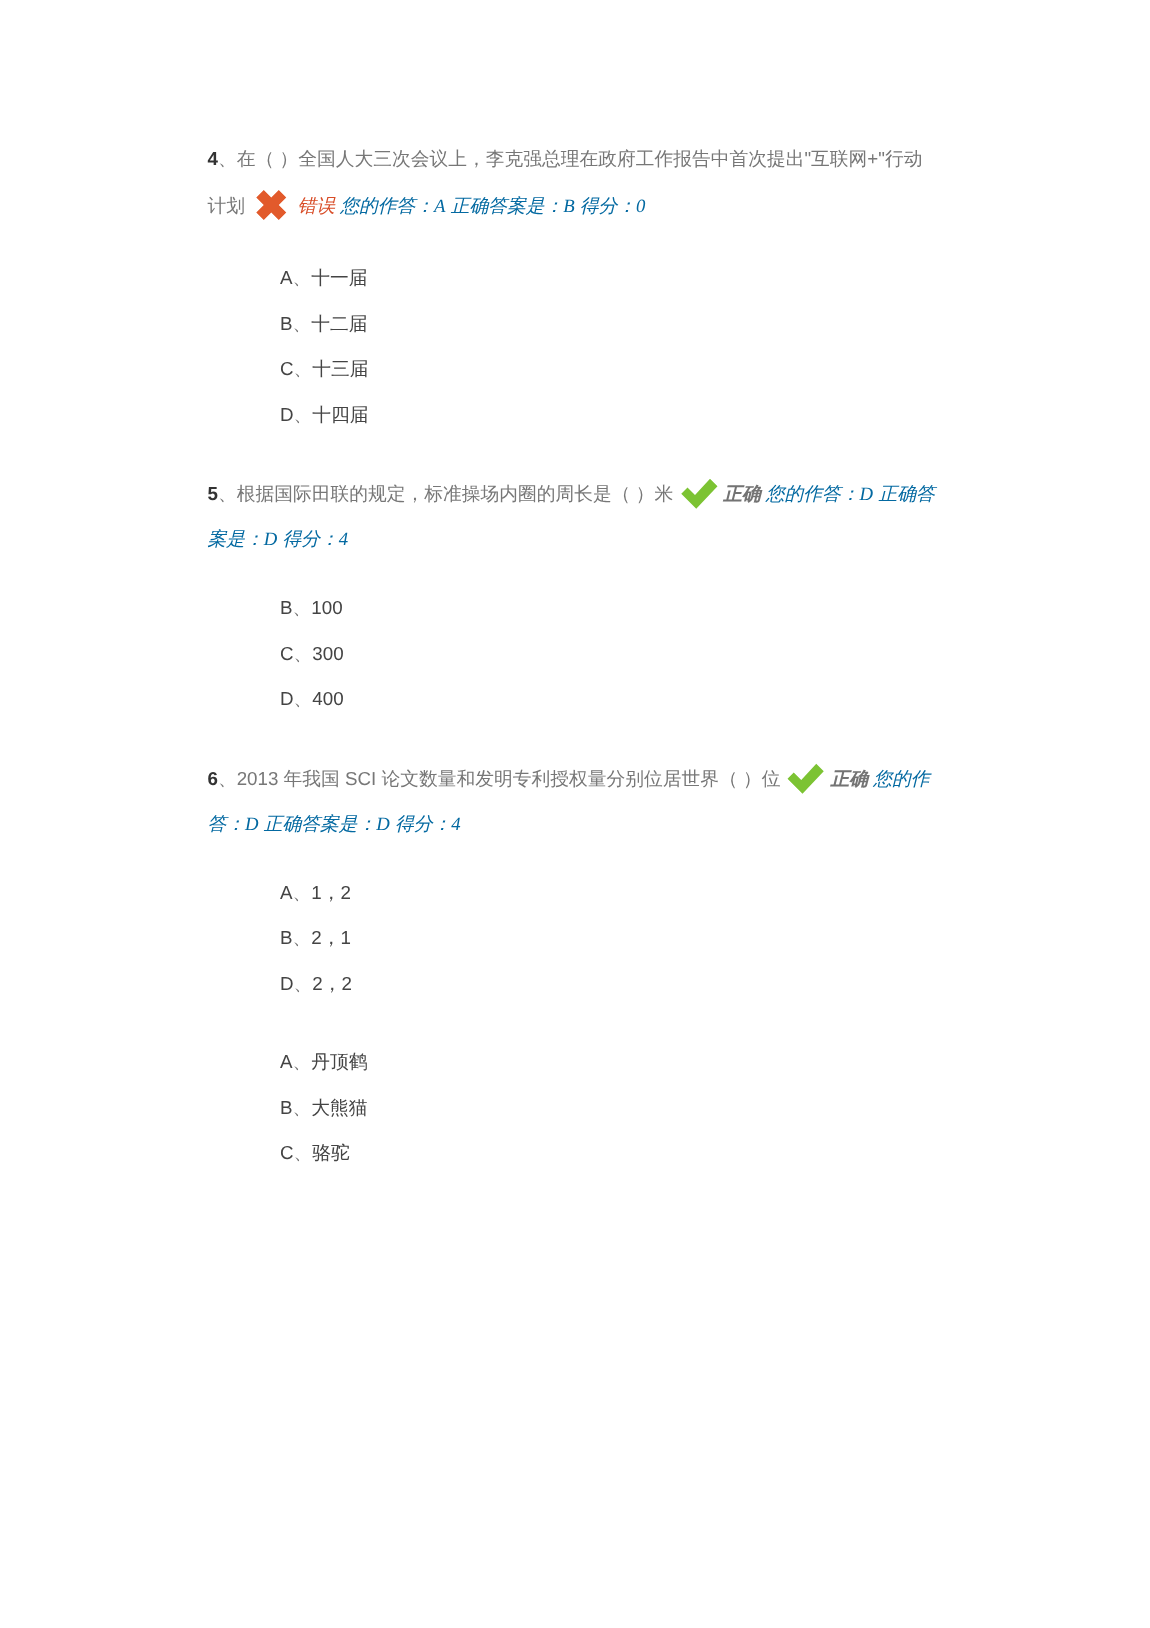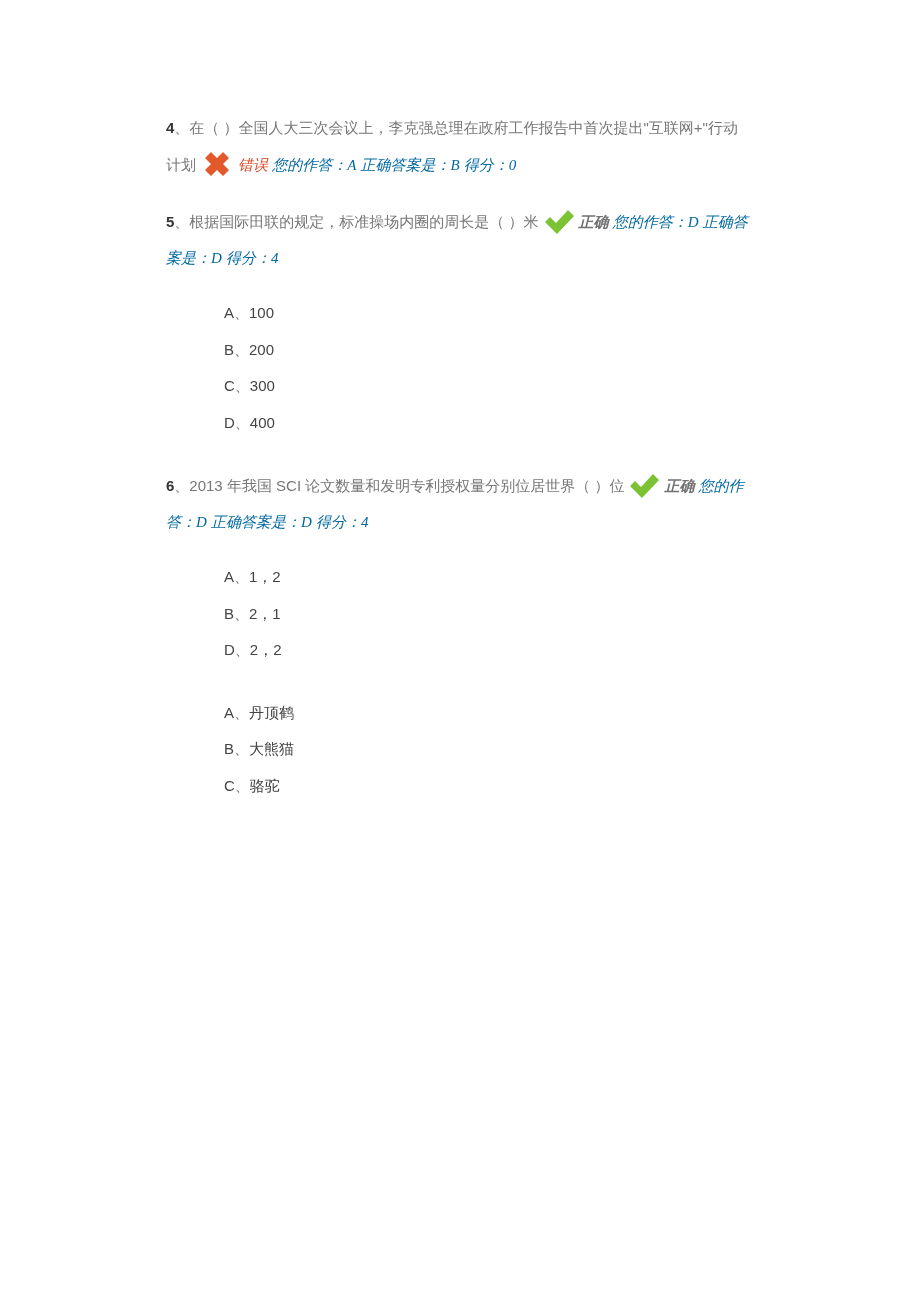--- a/index.html
+++ b/index.html
@@ -68,28 +68,33 @@
   }
 </style>
 </head>
 <body>
 
 <div class="page" id="root">
     <div class="question-block">
       <div><span class="q-num">4</span><span class="q-text">、在（ ）全国人大三次会议上，李克强总理在政府工作报告中首次提出"互联网+"行动计划</span><svg class="icon-wrong" width="36" height="36" viewBox="0 0 36 36">
           <path d="M6 12 L12 6 L18 12 L24 6 L30 12 L24 18 L30 24 L24 30 L18 24 L12 30 L6 24 L12 18 Z" fill="#e25a2b"></path>
         </svg><span class="status-wrong">错误</span> <span class="answer-info">您的作答：<span>A</span></span>  <span class="answer-info">正确答案是：<span>B</span></span>  <span class="answer-info">得分：<span>0</span></span></div>
+      <div class="options">
+        <div><span class="opt-letter">A</span><span class="opt-sep">、</span><span>十一届</span></div>
+        <div><span class="opt-letter">B</span><span class="opt-sep">、</span><span>十二届</span></div>
+        <div><span class="opt-letter">C</span><span class="opt-sep">、</span><span>十三届</span></div>
+        <div><span class="opt-letter">D</span><span class="opt-sep">、</span><span>十四届</span></div>
+      </div>
     </div>
     <div class="question-block">
       <div><span class="q-num">5</span><span class="q-text">、根据国际田联的规定，标准操场内圈的周长是（ ）米</span><svg class="icon-right" width="34" height="30" viewBox="0 0 34 30">
           <path d="M3 16 L8 11 L14 17 L26 4 L32 10 L15 28 Z" fill="#7cc333"></path>
         </svg><span class="status-right">正确</span> <span class="answer-info">您的作答：<span>D</span></span>  <span class="answer-info">正确答案是：<span>D</span></span>  <span class="answer-info">得分：<span>4</span></span></div>
       <div class="options">
-        <div><span class="opt-letter">A</span><span class="opt-sep">、</span><span>100</span></div>
-        <div><span class="opt-letter">B</span><span class="opt-sep">、</span><span>200</span></div>
+        <div><span class="opt-letter">B</span><span class="opt-sep">、</span><span>100</span></div>
         <div><span class="opt-letter">C</span><span class="opt-sep">、</span><span>300</span></div>
         <div><span class="opt-letter">D</span><span class="opt-sep">、</span><span>400</span></div>
       </div>
     </div>
     <div class="question-block">
       <div><span class="q-num">6</span><span class="q-text">、2013 年我国 SCI 论文数量和发明专利授权量分别位居世界（ ）位</span><svg class="icon-right" width="34" height="30" viewBox="0 0 34 30">
           <path d="M3 16 L8 11 L14 17 L26 4 L32 10 L15 28 Z" fill="#7cc333"></path>
         </svg><span class="status-right">正确</span> <span class="answer-info">您的作答：<span>D</span></span>  <span class="answer-info">正确答案是：<span>D</span></span>  <span class="answer-info">得分：<span>4</span></span></div>
       <div class="options">
         <div><span class="opt-letter">A</span><span class="opt-sep">、</span><span>1，2</span></div>

